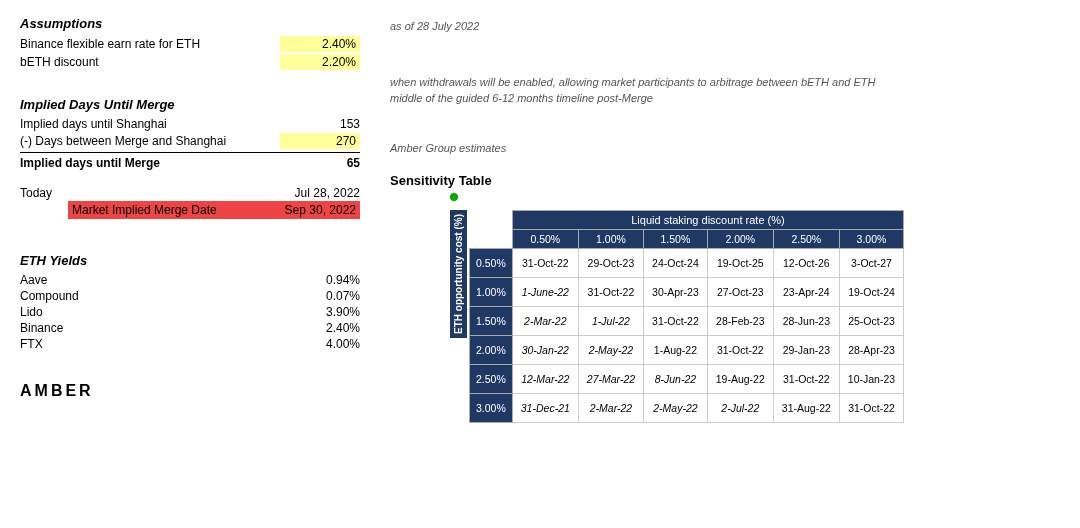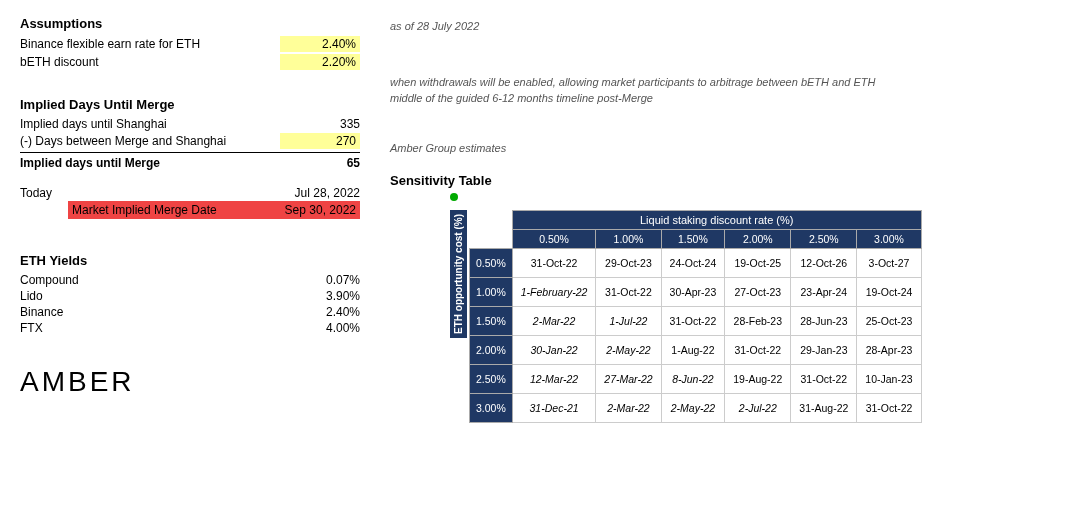--- a/index.html
+++ b/index.html
@@ -25,20 +25,21 @@
       flex-shrink: 0;
     }
     .right-panel {
       flex: 1;
     }
     .section-title {
       font-weight: bold;
       font-size: 13px;
       margin-bottom: 4px;
       margin-top: 12px;
+      font-style: italic;
     }
     .section-title:first-child {
       margin-top: 0;
     }
     .data-row {
       display: flex;
       justify-content: flex-start;
       align-items: center;
       padding: 1px 0;
     }
@@ -151,21 +152,21 @@
     <div class="data-row">
       <span class="label">bETH discount</span>
       <span class="value highlight-yellow">2.20%</span>
     </div>
 
     <div style="height: 14px;"></div>
 
     <div class="section-title">Implied Days Until Merge</div>
     <div class="data-row">
       <span class="label">Implied days until Shanghai</span>
-      <span class="value">335</span>
+      <span class="value">153</span>
     </div>
     <div class="data-row">
       <span class="label">(-) Days between Merge and Shanghai</span>
       <span class="value highlight-yellow">270</span>
     </div>
     <hr class="divider">
     <div class="data-row bold-row">
       <span class="label"><strong>Implied days until Merge</strong></span>
       <span class="value"><strong>65</strong></span>
     </div>
@@ -178,38 +179,42 @@
     </div>
     <div class="data-row" style="background:#ef4444; padding: 2px 4px; margin-left: 48px;">
       <span class="label" style="padding-left:0;">Market Implied Merge Date</span>
       <span class="value">Sep 30, 2022</span>
     </div>
 
     <div style="height: 22px;"></div>
 
     <div class="section-title">ETH Yields</div>
     <div class="data-row">
+      <span class="label">Aave</span>
+      <span class="value">0.94%</span>
+    </div>
+    <div class="data-row">
       <span class="label">Compound</span>
       <span class="value">0.07%</span>
     </div>
     <div class="data-row">
       <span class="label">Lido</span>
       <span class="value">3.90%</span>
     </div>
     <div class="data-row">
       <span class="label">Binance</span>
       <span class="value">2.40%</span>
     </div>
     <div class="data-row">
       <span class="label">FTX</span>
       <span class="value">4.00%</span>
     </div>
 
     <div style="margin-top: 30px;">
-      <span style="font-size:28px; font-weight:400; letter-spacing:3px; font-family: Arial Black, sans-serif;">AMBER</span>
+      <span style="font-size:16px; font-weight:700; letter-spacing:3px; font-family: Arial Black, sans-serif;">AMBER</span>
     </div>
   </div>
 
   <div class="right-panel">
 
     <div style="margin-bottom: 10px;">
       <div class="italic-note">as of 28 July 2022</div>
     </div>
 
     <div style="height: 30px;"></div>
@@ -259,21 +264,21 @@
             <td class="row-header">0.50%</td>
             <td>31-Oct-22</td>
             <td>29-Oct-23</td>
             <td>24-Oct-24</td>
             <td>19-Oct-25</td>
             <td>12-Oct-26</td>
             <td>3-Oct-27</td>
           </tr>
           <tr>
             <td class="row-header">1.00%</td>
-            <td class="italic-cell"><em>1-February-22</em></td>
+            <td class="italic-cell"><em>1-June-22</em></td>
             <td>31-Oct-22</td>
             <td>30-Apr-23</td>
             <td>27-Oct-23</td>
             <td>23-Apr-24</td>
             <td>19-Oct-24</td>
           </tr>
           <tr>
             <td class="row-header">1.50%</td>
             <td class="italic-cell"><em>2-Mar-22</em></td>
             <td class="italic-cell"><em>1-Jul-22</em></td>

